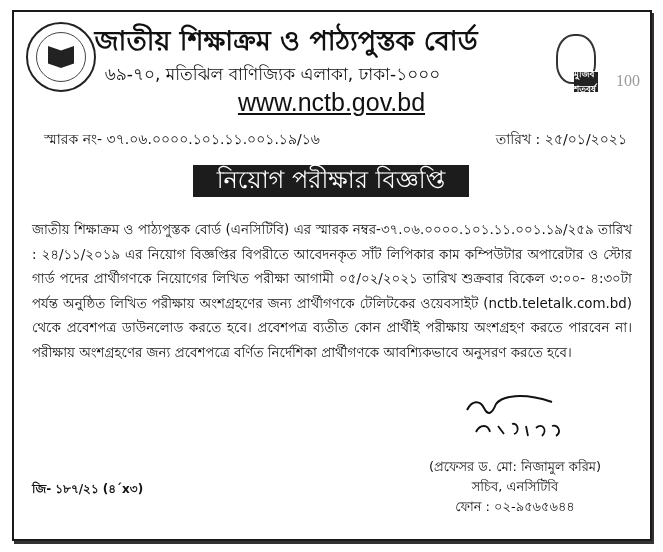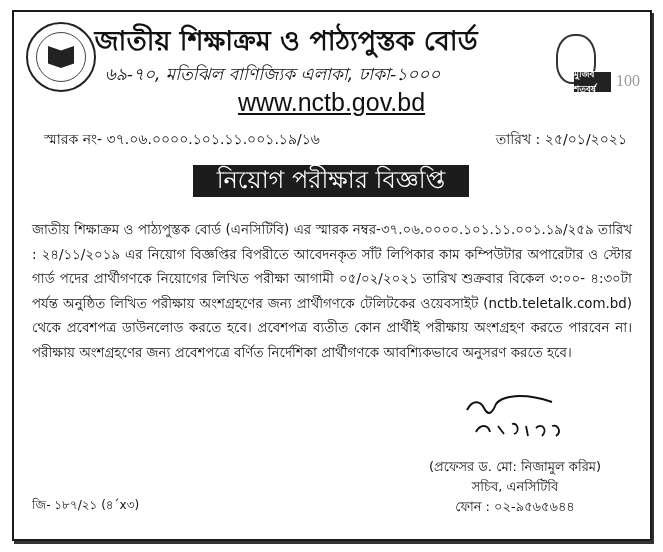--- a/index.html
+++ b/index.html
@@ -8,36 +8,36 @@
   .frame { position:absolute; left:12px; top:10px; width:640px; height:531px;
            border:2px solid #1a1a1a; box-shadow:2px 3px 0 #333; box-sizing:border-box; }
   .seal { position:absolute; left:26px; top:22px; width:70px; height:70px; border-radius:50%;
           border:2px solid #222; box-sizing:border-box; display:flex; align-items:center; justify-content:center; }
   .seal-inner { width:48px; height:48px; border-radius:50%; border:1px solid #444;
                 display:flex; align-items:center; justify-content:center; }
   .seal-book { width:26px; height:22px; background:#222; clip-path:polygon(0 0,50% 20%,100% 0,100% 80%,50% 100%,0 80%); }
   .portrait { position:absolute; left:548px; top:30px; width:92px; height:72px; }
   .portrait-face { position:absolute; left:8px; top:4px; width:40px; height:50px; border-radius:45% 45% 40% 40%;
                    border:2px solid #333; box-sizing:border-box; }
-  .portrait-badge { position:absolute; left:26px; top:42px; width:37px; height:20px; background:#222; color:#fff;
+  .portrait-badge { position:absolute; left:26px; top:42px; width:24px; height:20px; background:#222; color:#fff;
                     font-size:9px; font-weight:bold; display:flex; align-items:center; justify-content:center; }
   .portrait-100 { position:absolute; left:68px; top:42px; font-size:16px; color:#999; font-family:Liberation Serif, serif; }
   .title { position:absolute; left:0; width:572px; top:20px; text-align:center; font-size:27px; font-weight:bold; }
-  .address { position:absolute; left:0; width:545px; top:61px; text-align:center; font-size:17px;font-style:italic; }
+  .address { position:absolute; left:0; width:545px; top:61px; text-align:center; font-size:17px; }
   .website { position:absolute; left:0; width:663px; top:88px; text-align:center; font-size:25px;
              font-family:"Liberation Sans", sans-serif; text-decoration:underline; }
   .memo { position:absolute; left:44px; top:128px; font-size:14px; }
   .date { position:absolute; right:36px; top:128px; font-size:14px; }
   .banner { position:absolute; left:193px; top:165px; width:276px; height:32px; background:#1c1c1c; color:#fff;
             font-size:24px; display:flex; align-items:center; justify-content:center; }
   .body-text { position:absolute; left:32px; top:218px; width:600px; font-size:13.4px; line-height:24.5px; text-align:justify; }
   .sig-scribble { position:absolute; left:462px; top:392px; width:110px; height:50px; }
   .sig-block { position:absolute; left:380px; top:457px; width:270px; text-align:center; font-size:13px; line-height:20px; }
   .sig-email { font-family:"Liberation Sans", sans-serif; font-size:14px; }
-  .footer-code { position:absolute; left:32px; top:496px; font-size:12px; }
+  .footer-code { position:absolute; left:32px; top:480px; font-size:12px;font-weight:bold; }
 </style>
 </head>
 <body>
 
 <div class="frame"></div>
 
 <div class="seal">
   <div class="seal-inner">
     <div class="seal-book"></div>
   </div>

